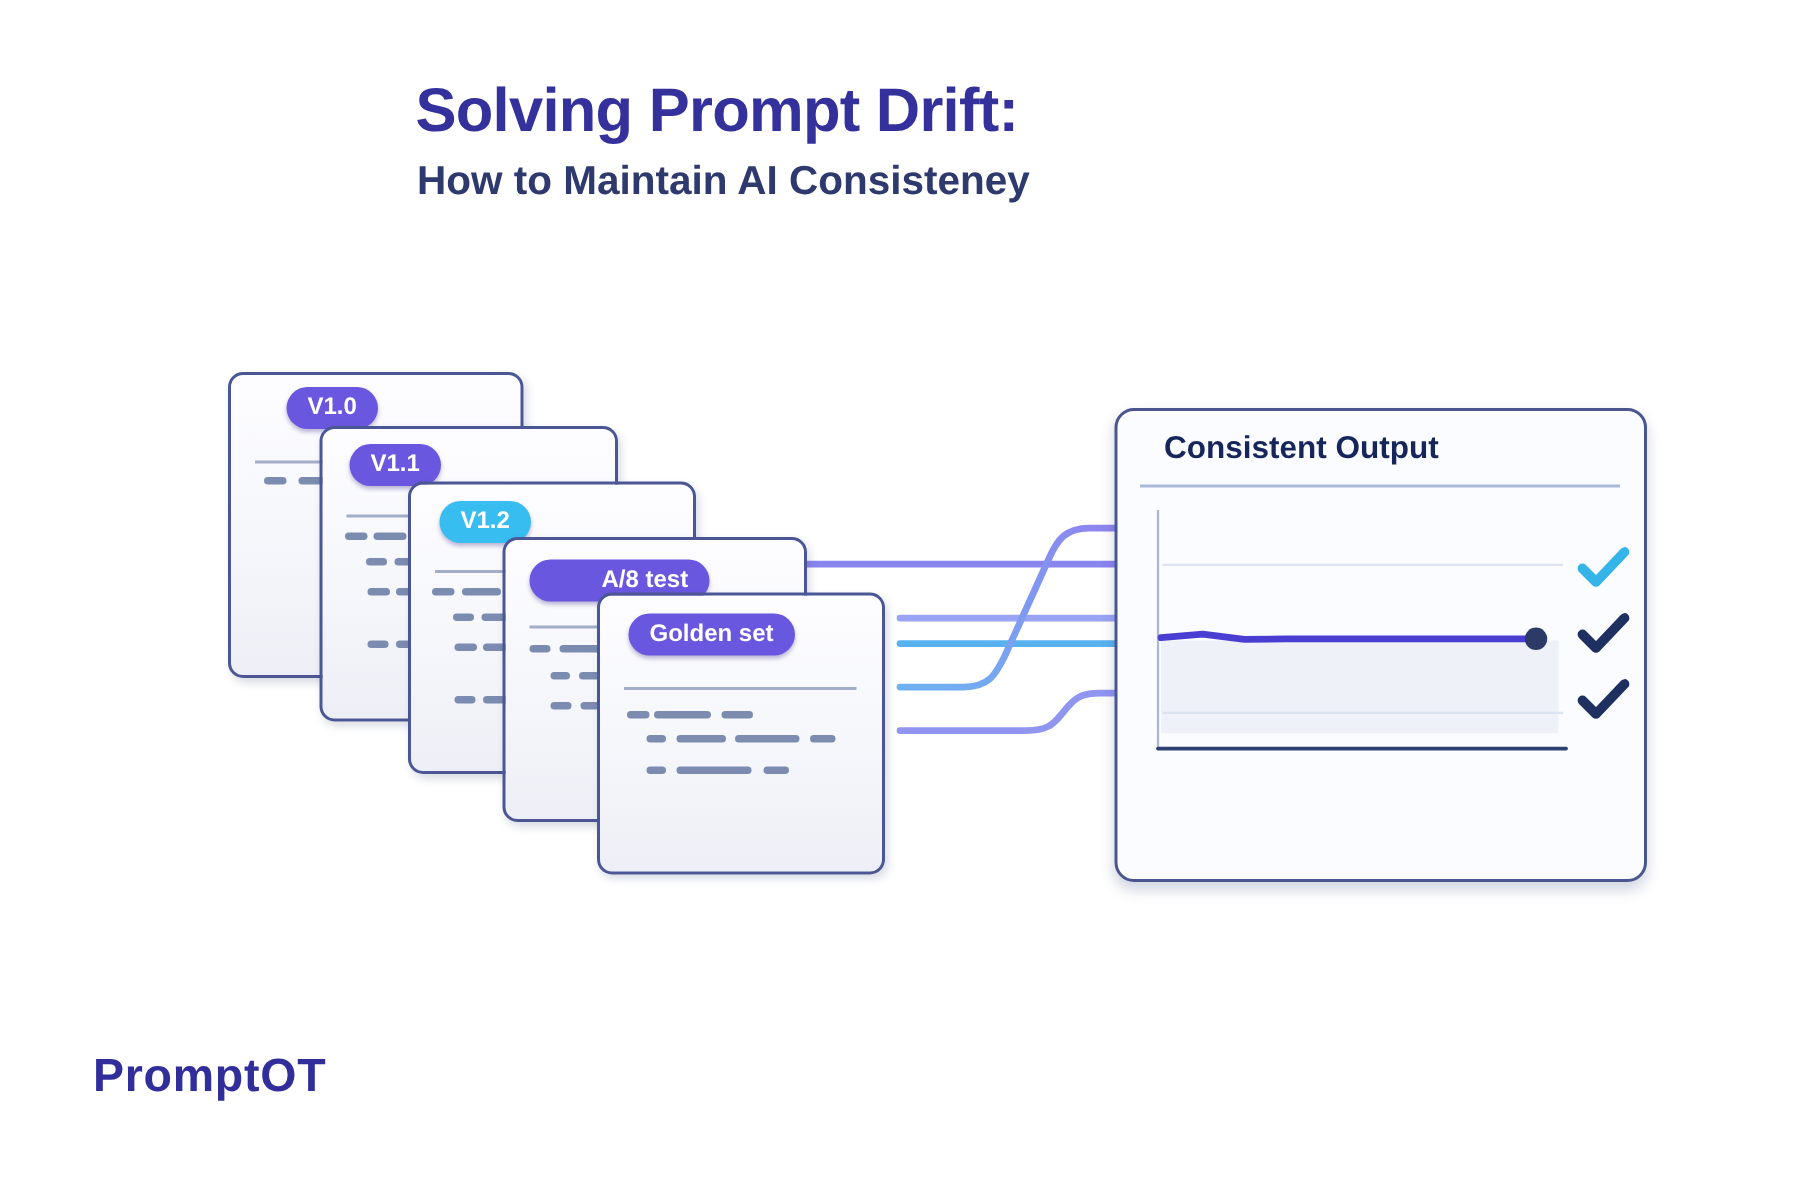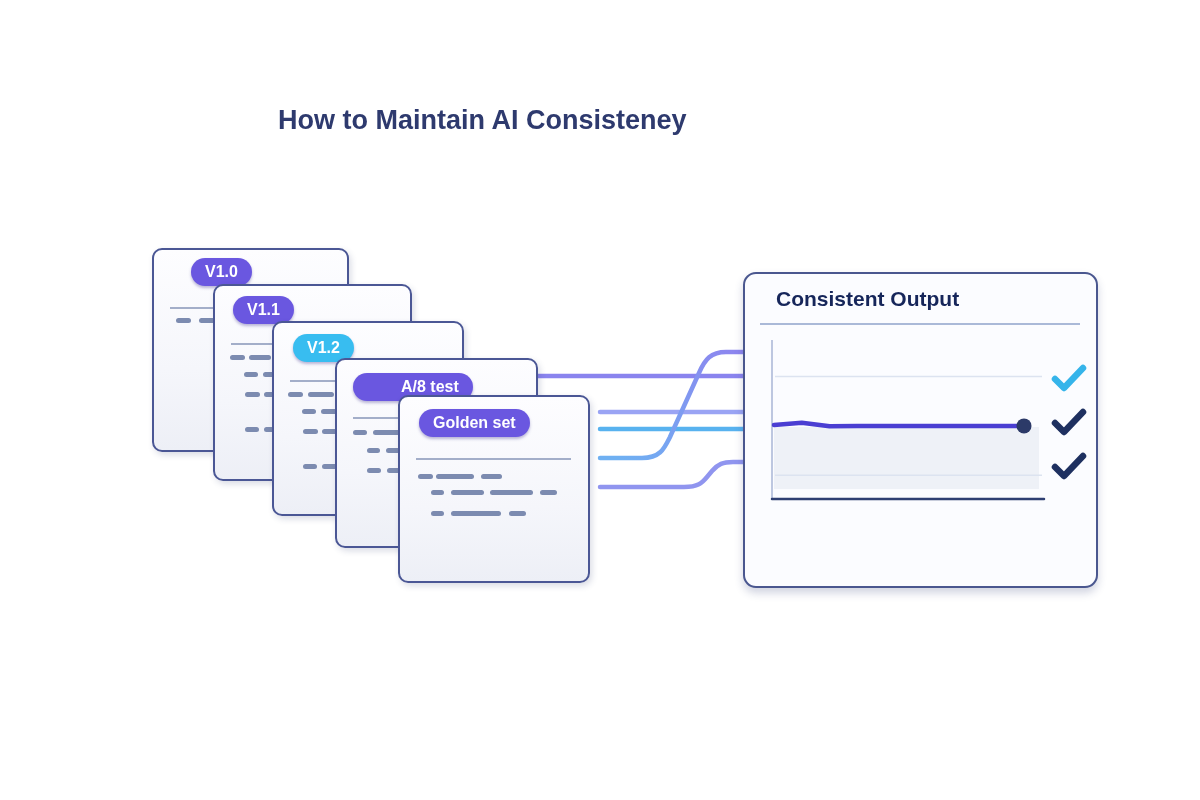--- a/index.html
+++ b/index.html
@@ -32,20 +32,21 @@
            color:#16265a; }
   .panel-sep { position:absolute; left:15px; right:16px; top:49px; height:2px;
            background:#aab9d8; }
   .chart { position:absolute; left:0; top:0; width:355px; height:252px; }
 </style>
 </head>
 <body>
 
 <div id="stage">
 
+  <h1 class="title">Solving Prompt Drift:</h1>
   <p class="subtitle">How to Maintain AI Consisteney</p>
 
   <svg class="connectors" width="1200" height="800" viewBox="0 0 1200 800">
     <defs>
       <linearGradient id="diagGrad" gradientUnits="userSpaceOnUse" x1="620" y1="460" x2="735" y2="352">
         <stop offset="0" stop-color="#6fb0f2"></stop>
         <stop offset="1" stop-color="#8d86ef"></stop>
       </linearGradient>
     </defs>
     <path d="M536 376 H746" fill="none" stroke-width="4.5" stroke-linecap="round" stroke="#8a84ee"></path>
@@ -130,14 +131,15 @@
       <line x1="27" y1="66" x2="27" y2="225" stroke="#a9b6d6" stroke-width="1.5"></line>
       <line x1="27" y1="225" x2="299" y2="225" stroke="#2e3f72" stroke-width="2.5" stroke-linecap="round"></line>
       <polyline id="data-line" fill="none" stroke-width="4.5" stroke-linecap="round" stroke-linejoin="round" stroke="#4a3ed2" points="29.0,151.1 56.8,148.7 84.6,152.2 112.3,151.9 140.1,151.9 167.9,151.9 195.7,151.9 223.4,151.9 251.2,151.9 279.0,151.9"></polyline>
       <circle id="end-dot" r="7.5" fill="#2c3a68" cx="279.0" cy="151.9"></circle>
       <path fill="none" stroke-width="6.5" stroke-linecap="round" stroke-linejoin="round" d="M310 105 l9 9 l19 -20" stroke="#35b4ea"></path>
       <path fill="none" stroke-width="6.5" stroke-linecap="round" stroke-linejoin="round" d="M310 149 l9 9 l19 -20" stroke="#1e3060"></path>
       <path fill="none" stroke-width="6.5" stroke-linecap="round" stroke-linejoin="round" d="M310 193 l9 9 l19 -20" stroke="#1e3060"></path>
     </svg>
   </section>
 
+  <div class="logo">PromptOT</div>
 
 </div>
 
 </body></html>

